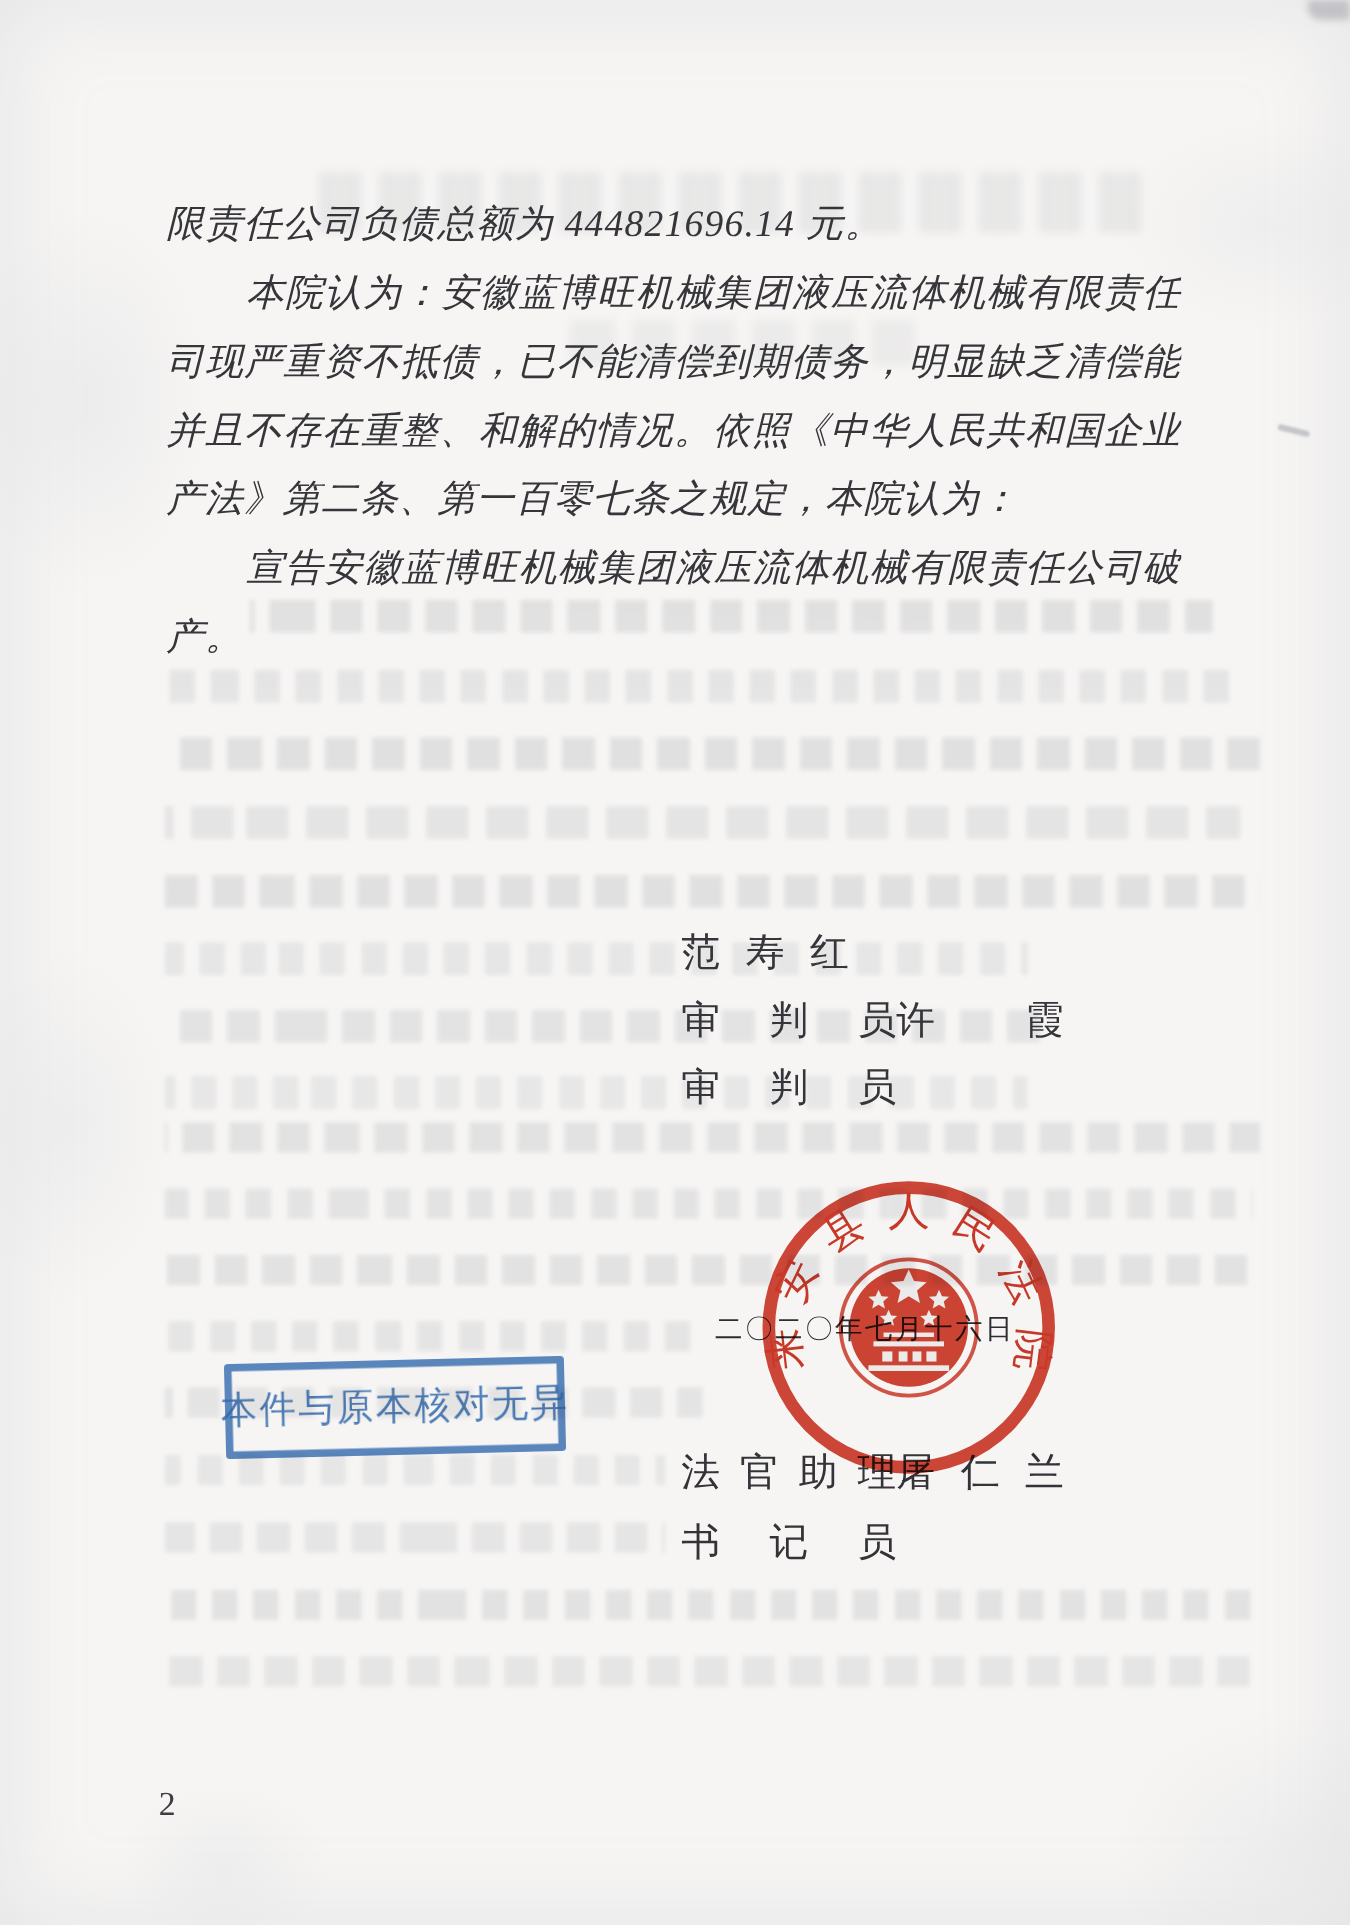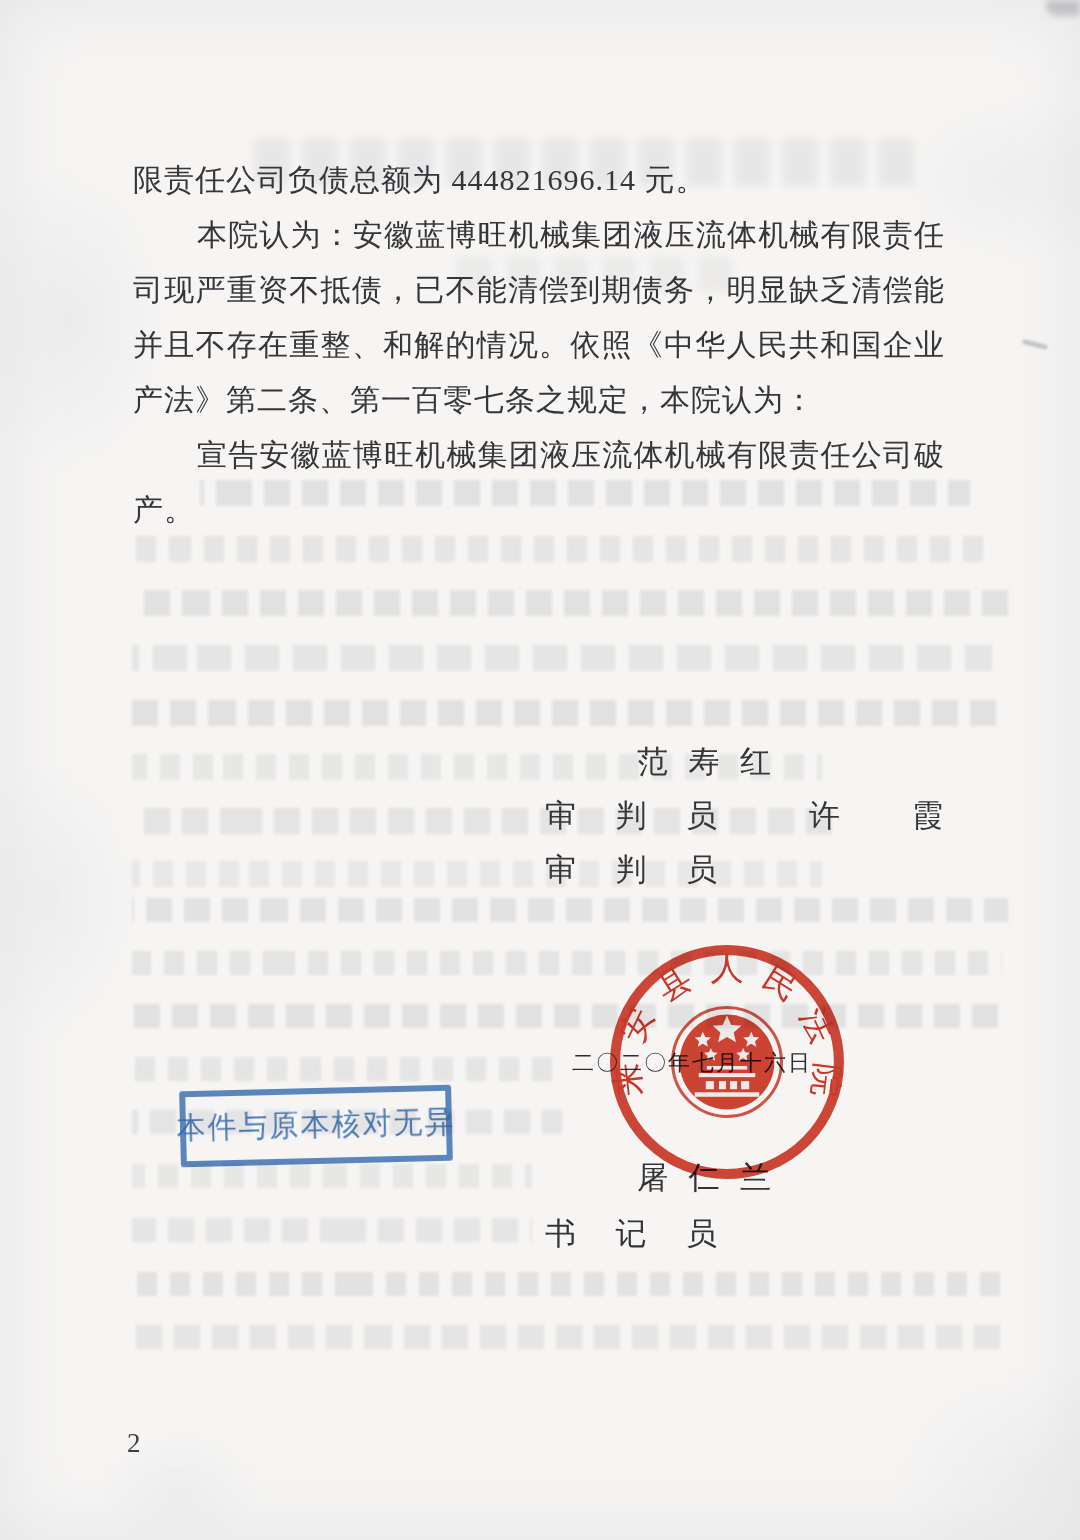--- a/index.html
+++ b/index.html
@@ -31,28 +31,29 @@
   #artifacts .bleed-row{position:absolute;z-index:0;pointer-events:none;}
 
   .body-text{
     position:absolute;left:133px;top:152px;width:812px;z-index:2;
     color:#35353a;
   }
   .bline{
     box-sizing:border-box;
     height:55px;line-height:55px;font-size:30px;letter-spacing:1px;
     white-space:nowrap;
+    font-style:italic;
   }
   .bline.full{white-space:normal;text-align:justify;text-align-last:justify;overflow:hidden;}
   .bline.indent{padding-left:64px;}
 
   .sig-block{position:absolute;left:545px;top:735px;z-index:2;color:#35353a;}
   .sig-row{display:flex;height:54px;line-height:54px;font-size:31px;}
   .sig-title{display:inline-block;width:172px;text-align:justify;text-align-last:justify;}
-  .sig-name{display:inline-block;width:134px;margin-left:92px;text-align:justify;text-align-last:justify;}
+  .sig-name{display:inline-block;width:134px;text-align:justify;text-align-last:justify;}
 
   .date-line{
     position:absolute;left:572px;top:1048px;z-index:5;
     font-size:22px;letter-spacing:2px;color:#2e2e33;white-space:nowrap;
     mix-blend-mode:multiply;
   }
 
   .staff-block{position:absolute;left:545px;top:1150px;z-index:5;color:#35353a;mix-blend-mode:multiply;}
   .staff-row{display:flex;height:56px;line-height:56px;font-size:31px;}
 
@@ -128,20 +129,21 @@
     </div>
     <div class="sig-row">
       <span class="sig-title">审判员</span>
     </div>
   </div>
 
   <div class="date-line">二〇二〇年七月十六日</div>
 
   <div class="staff-block">
     <div class="staff-row">
+      <span class="sig-title">法官助理</span>
       <span class="sig-name">屠仁兰</span>
     </div>
     <div class="staff-row">
       <span class="sig-title">书记员</span>
     </div>
   </div>
 
   <svg class="court-seal" viewBox="0 0 240 240">
     <defs>
       <path id="sealArc" d="M 38,158 A 88 88 0 1 1 202,158" fill="none"></path>

